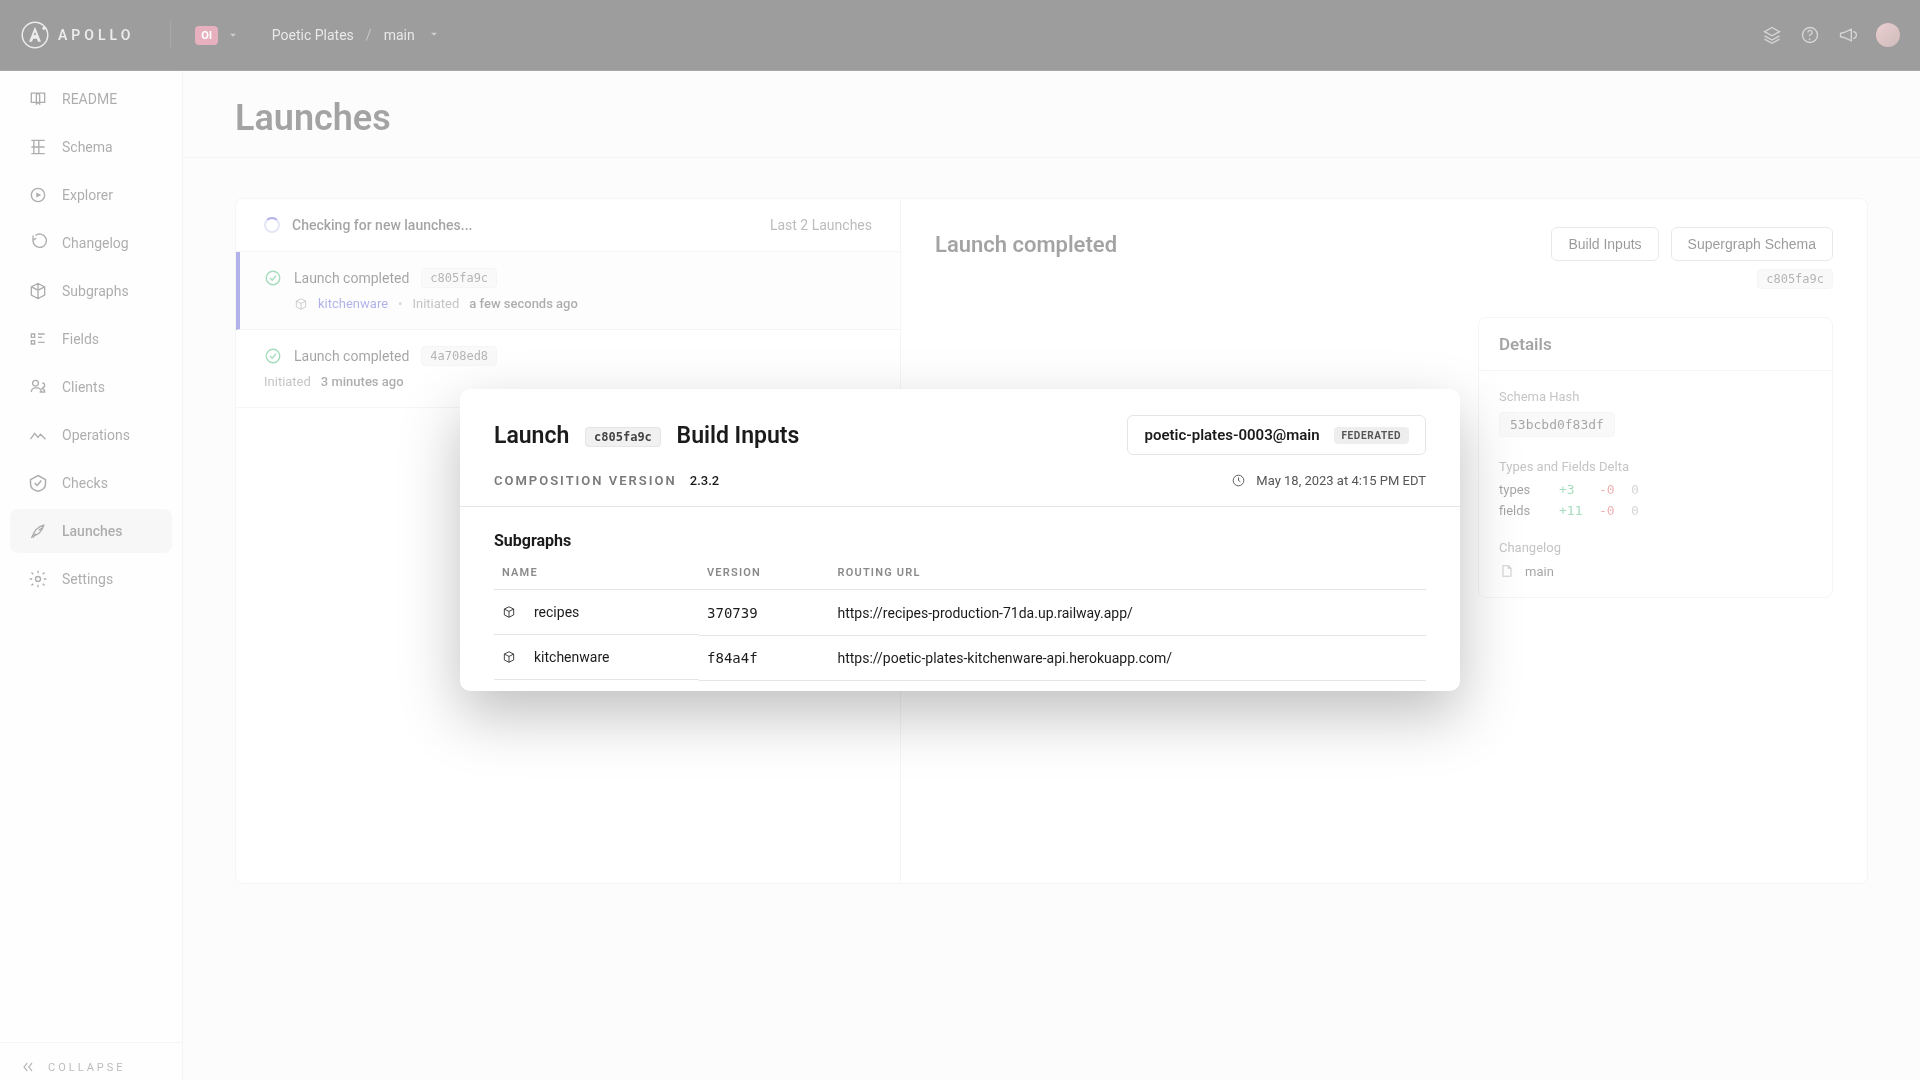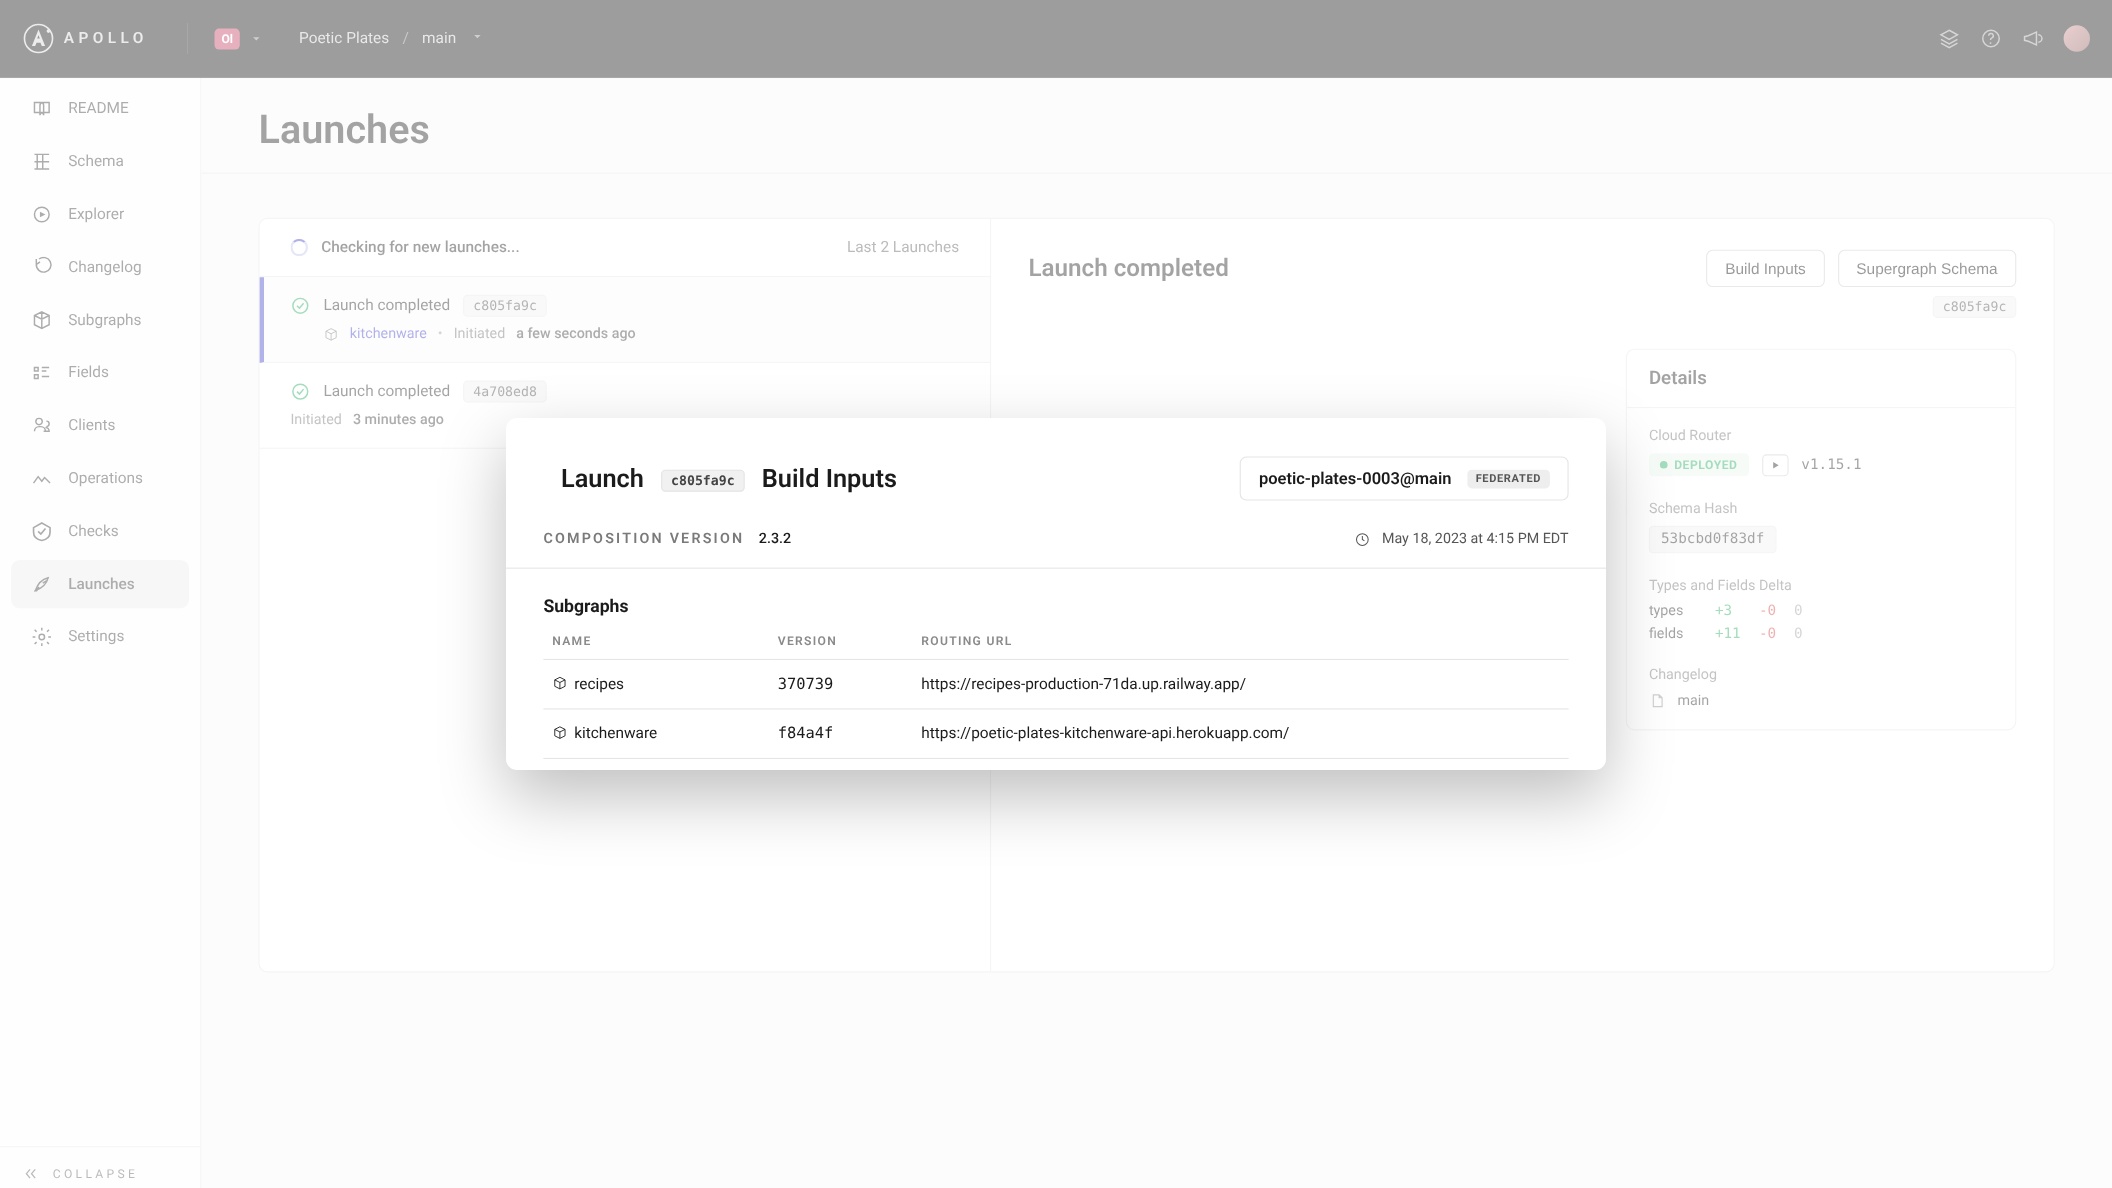--- a/index.html
+++ b/index.html
@@ -151,21 +151,21 @@
   .modal{
     width:1000px;background:#fff;border-radius:10px;
     box-shadow:0 24px 60px rgba(0,0,0,0.25);
     overflow:hidden;
   }
   .modal-head{
     display:flex;align-items:center;justify-content:space-between;
     padding:26px 34px 18px;
   }
   .modal-head .left{display:flex;align-items:baseline;gap:14px;flex-wrap:wrap;}
-  .modal-head h2{margin:16px;font-size:23px;font-weight:600;}
+  .modal-head h2{margin:0;font-size:23px;font-weight:600;}
   .graphref-box{
     border:1px solid var(--line);border-radius:6px;padding:10px 16px;
     display:flex;align-items:center;gap:14px;font-size:15px;
   }
   .fed-chip{
     background:var(--chip-bg);color:#555;border-radius:4px;
     padding:3px 8px;font-size:10px;font-weight:700;letter-spacing:.6px;
   }
   .modal-sub{
     display:flex;align-items:center;justify-content:space-between;
@@ -176,21 +176,21 @@
   .modal-sub .right{display:flex;align-items:center;gap:10px;color:#555;}
   .modal-body{padding:24px 34px 10px;}
   .modal-body h3{margin:0 0 6px;font-size:16px;}
   .modal-body .desc{color:var(--muted);margin-bottom:18px;}
   table.subg{width:100%;border-collapse:collapse;font-size:14px;}
   table.subg th{
     text-align:left;color:#8a8a8a;font-size:11px;letter-spacing:1.2px;
     font-weight:600;padding:10px 8px;border-bottom:1px solid var(--line);
   }
   table.subg td{padding:14px 8px;border-bottom:1px solid var(--line);}
-  table.subg td.name{display:flex;gap:6px;}
+  table.subg td.name{display:flex;align-items:center;gap:18px;}
   .modal-foot{
     display:flex;justify-content:flex-end;padding:20px 34px 28px;
   }
   .btn-primary{
     background:#fff;border:1px solid #bdbdbd;border-radius:6px;
     padding:10px 28px;font-size:15px;font-weight:600;cursor:pointer;
   }
 </style>
 </head>
 <body>
@@ -451,32 +451,20 @@
           </div>
           <div style="margin-top:-20px">
               <span class="hash-chip" style="float:right">c805fa9c</span>
             </div>
 
           <div class="layout-row">
             <div style="flex:1"></div>
             <div class="side-panel">
               <h3>Details</h3>
               <div class="side-body">
-                <div>
-                  <div class="sec-label">Cloud Router</div>
-                  <div class="pill-row">
-                    <span class="deployed-pill">DEPLOYED</span>
-                    <span class="play-box">
-                        <svg>
-                          <use href="#i-play"></use>
-                        </svg>
-                      </span>
-                    <span class="mono">v1.15.1</span>
-                  </div>
-                </div>
                 <div>
                   <div class="sec-label">Schema Hash</div>
                   <span class="hash-big mono">53bcbd0f83df</span>
                 </div>
                 <div>
                   <div class="sec-label">Types and Fields Delta</div>
                   <div class="delta-grid">
                     <span>types</span>
                     <span class="plus mono">+3</span>
                     <span class="minus mono">-0</span>

